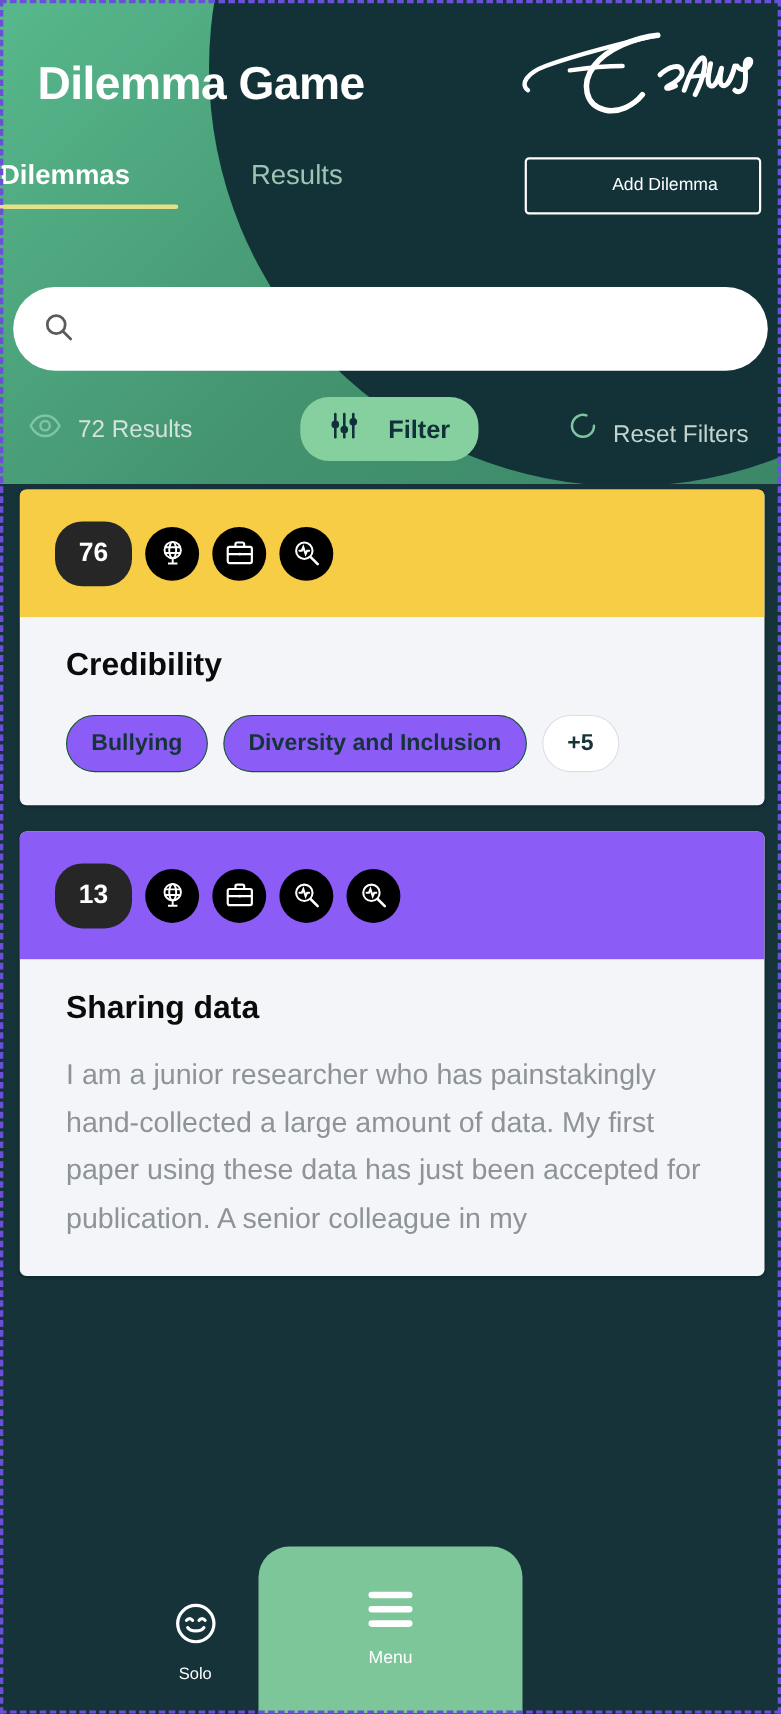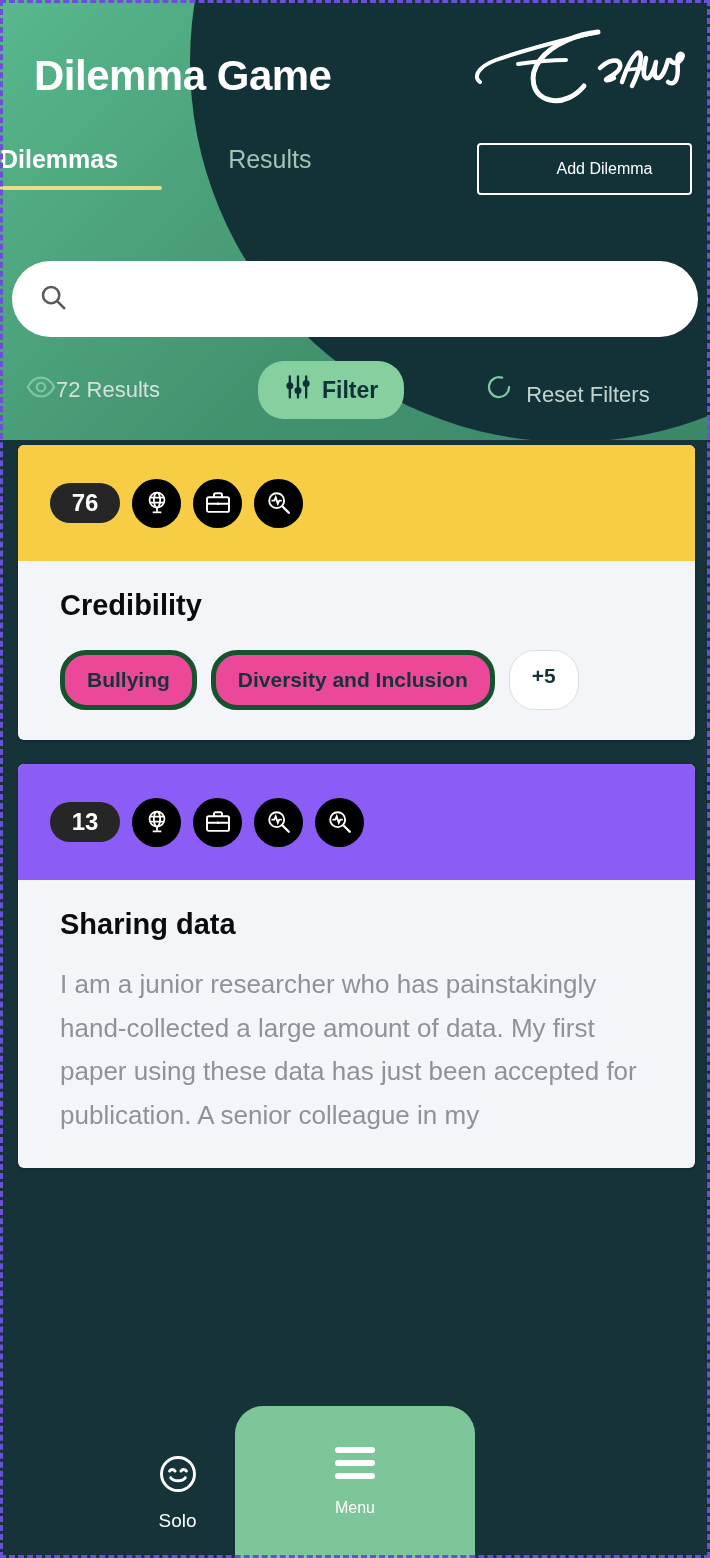--- a/index.html
+++ b/index.html
@@ -154,30 +154,30 @@
     left: 0;
     right: 0;
     top: 365px;
     height: 50px;
     display: flex;
     align-items: center;
   }
   .results-count {
     display: flex;
     align-items: center;
-    gap: 0;
+    gap: 15px;
     margin-left: 26px;
     color: #d3e2dc;
     font-size: 22px;
     cursor: pointer;
   }
   .filter-btn {
     display: flex;
     align-items: center;
-    gap: 10px;
+    gap: 26px;
     background: #86cf9e;
     color: #10303a;
     border: none;
     border-radius: 26px;
     padding: 12px 26px;
     font-size: 23px;
     font-weight: bold;
     margin-left: 98px;
     cursor: pointer;
     font-family: "Liberation Sans", sans-serif;
@@ -216,21 +216,21 @@
   .card-head {
     height: 116px;
     display: flex;
     align-items: center;
     padding-left: 32px;
     gap: 12px;
   }
 
   .badge-num {
     min-width: 70px;
-    height: 40px;
+    height: 59px;
     border-radius: 25px;
     background: #262626;
     color: #ffffff;
     display: flex;
     align-items: center;
     justify-content: center;
     font-size: 24px;
     font-weight: bold;
     padding: 0 14px;
   }
@@ -261,27 +261,27 @@
     color: #8d9398;
   }
 
   .tag-row {
     display: flex;
     gap: 14px;
     margin-top: 28px;
     flex-wrap: wrap;
   }
   .tag {
-    background: #ec4899;
+    background: #8b5cf6;
     color: #16333a;
     font-size: 21px;
     font-weight: bold;
     padding: 13px 22px;
     border-radius: 26px;
-    border: 5px solid #14532d;
+    border: 1px solid #14532d;
   }
   .tag.more {
     background: #ffffff;
     border: 1px solid #dcdfe3;
   }
 
   
   .bottom-nav {
     position: absolute;
     left: 0;
@@ -296,21 +296,21 @@
   }
   .nav-item {
     flex: 1;
     display: flex;
     flex-direction: column;
     align-items: center;
     gap: 10px;
     cursor: pointer;
   }
   .nav-item .nav-label {
-    font-size: 19px;
+    font-size: 15px;
     color: #b4c4c2;
   }
   .nav-item.active-white .nav-label { color: #ffffff; }
 
   .nav-menu {
     position: absolute;
     left: 235px;
     bottom: 0;
     width: 240px;
     height: 152px;

